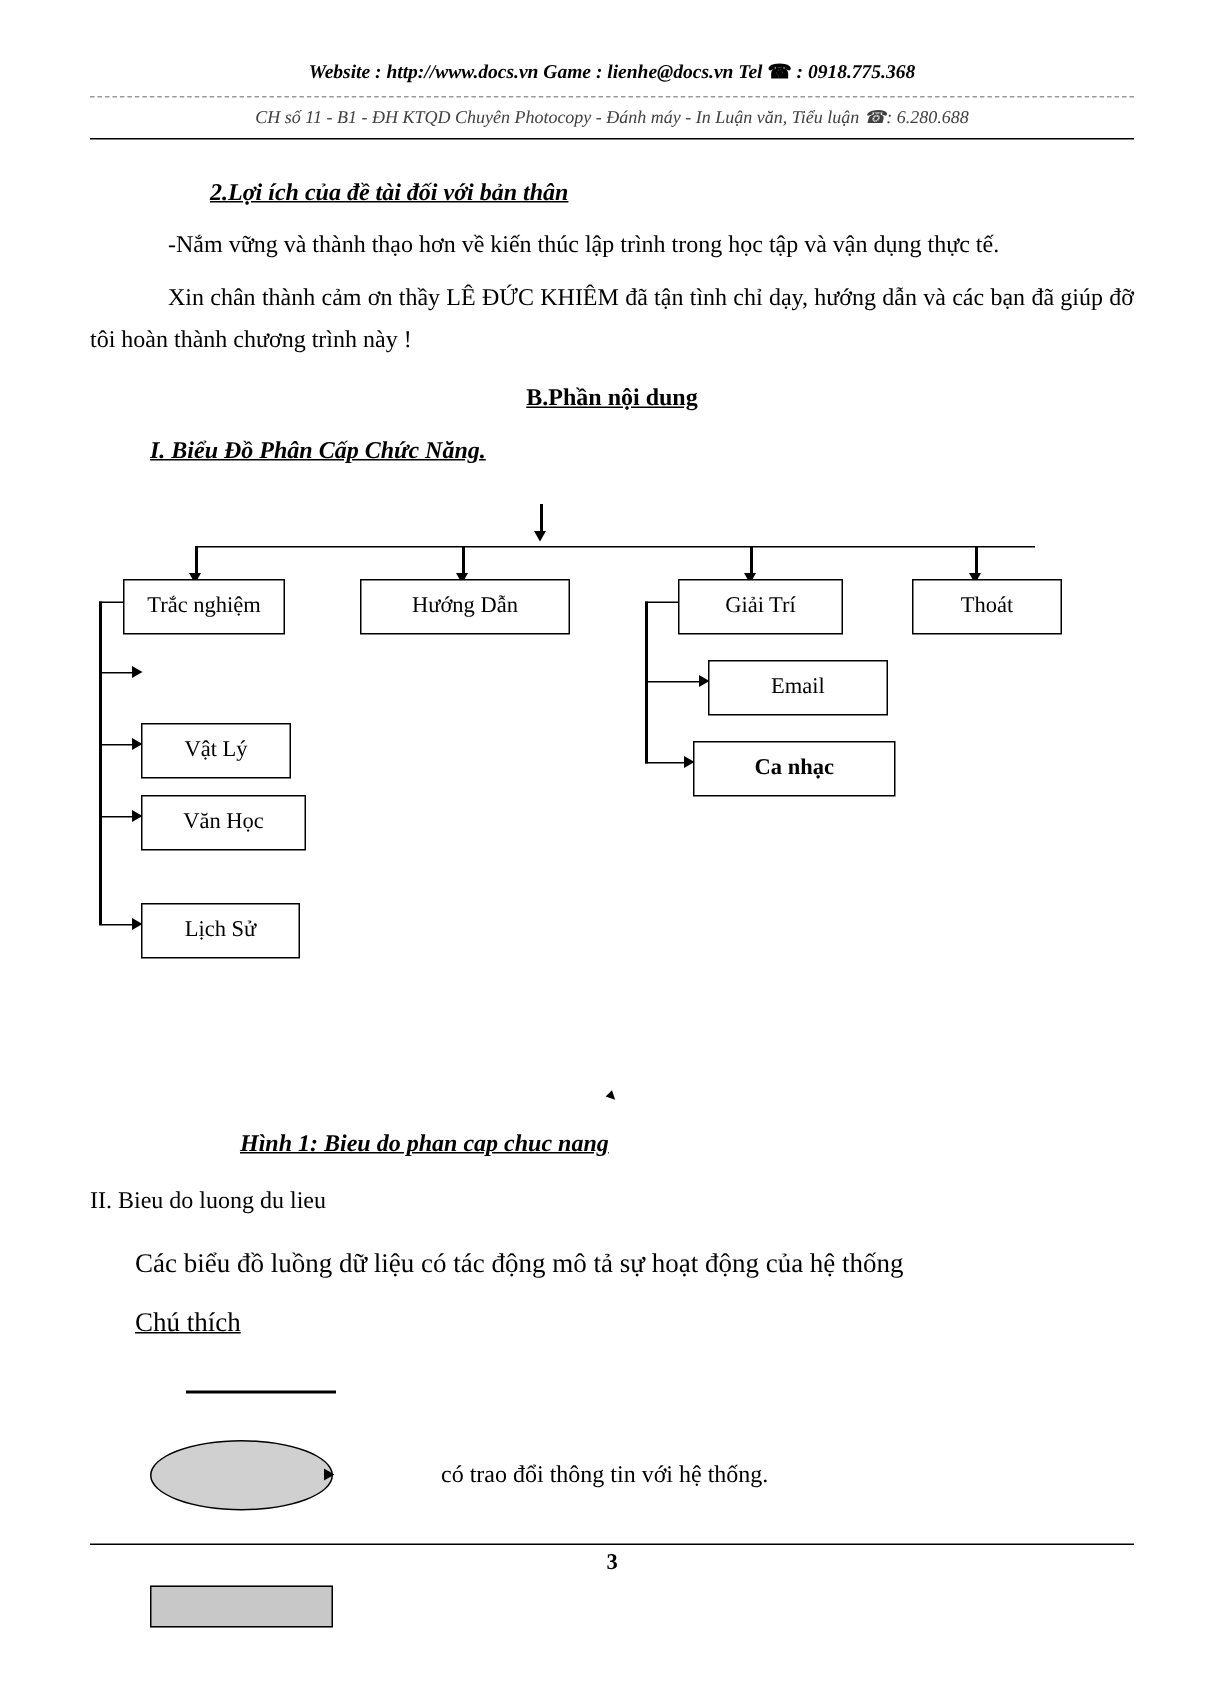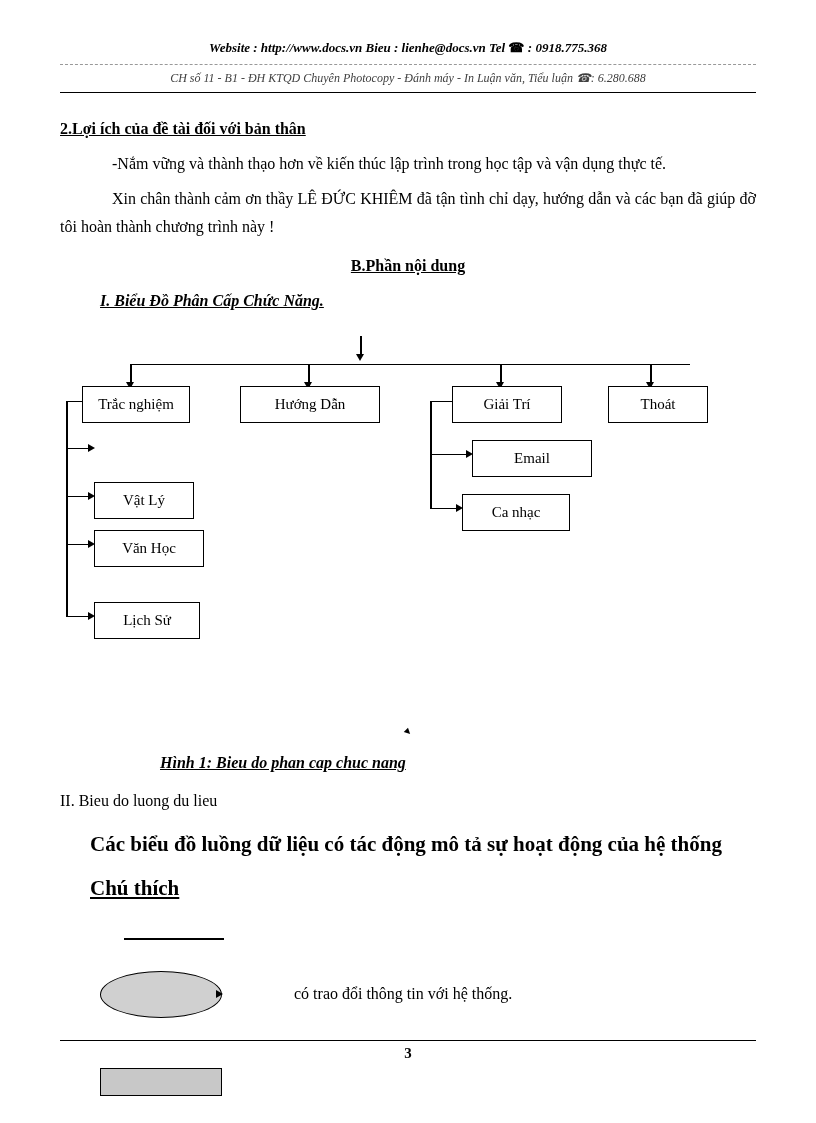--- a/index.html
+++ b/index.html
@@ -45,21 +45,23 @@
   hr.footer {
     border: none;
     border-top: 1px solid #000;
     margin: 20px 0 4px 0;
   }
   .body-text {
     font-size: 16px;
     line-height: 1.8;
   }
   .indent-title {
-    font-weight: bold;
+    margin-left: 80px;
+    font-weight: bold;
+    font-style: italic;
     text-decoration: underline;
   }
   p.para {
     margin: 6px 0;
     text-indent: 52px;
     text-align: justify;
   }
   .center-b {
     text-align: center;
     font-weight: bold;
@@ -112,22 +114,21 @@
     text-decoration: underline;
     margin-left: 100px;
     margin-top: 120px;
   }
   .sec-ii {
     font-size: 16px;
     margin: 10px 0 10px 0;
   }
   .para2 {
     margin: 6px 0 6px 30px;
-    font-size: 21px;
-    font-weight: bold;
+    font-size: 18px;
   }
   .underline { text-decoration: underline; }
   .legend-row {
     display: flex;
     align-items: center;
     margin: 6px 0 6px 40px;
     height: 50px;
   }
   .legend-bar {
     width: 100px;
@@ -182,21 +183,21 @@
     font-weight: bold;
   }
 </style>
 </head>
 <body>
 
 <div class="page">
 
   <div class="header-top">
     <span class="label">Website</span><span> : http://www.docs.vn </span>
-    <span class="label">Bieu</span><span> : lienhe@docs.vn </span>
+    <span class="label">Game</span><span> : lienhe@docs.vn </span>
     <span class="label">Tel </span><span class="phone-icon">☎</span>
     <span>: 0918.775.368</span>
   </div>
   <hr class="dash">
   <div class="sub-header">CH số 11 - B1 - ĐH KTQD Chuyên Photocopy - Đánh máy - In Luận văn, Tiểu luận ☎: 6.280.688</div>
   <hr class="solid">
 
   <div class="body-text">
     <div class="indent-title">2.Lợi ích của đề tài đối với bản thân</div>
     <p class="para">-Nắm vững và thành thạo hơn về kiến thúc lập trình trong học tập và vận dụng thực tế.</p>
@@ -244,21 +245,21 @@
 
       <div class="vline" style="left:370px; top:65px; height:108px;"></div>
       <div class="hline" style="left:370px; top:65px; width:22px;"></div>
 
       <div class="hline" style="left:370px; top:118px; width:38px;"></div>
       <div class="arrow-r" style="left:406px; top:114px;"></div>
       <div class="dbox" style="left:412px; top:104px; width:120px;">Email</div>
 
       <div class="hline" style="left:370px; top:172px; width:28px;"></div>
       <div class="arrow-r" style="left:396px; top:168px;"></div>
-      <div class="dbox" style="left:402px; top:158px; width:108px;">Ca nhạc</div>
+      <div class="dbox" style="left:402px; top:158px; width:135px;font-weight:bold;">Ca nhạc</div>
     </div>
 
     <div style="text-align:center; margin-top:60px;">
       <span class="tiny-down-arrow" style="position:static; display:inline-block; transform:rotate(-45deg);"></span>
     </div>
 
     <div class="fig-caption" style="margin-top:4px;">Hình 1: Bieu do phan cap chuc nang</div>
 
     <div class="sec-ii">II.   Bieu  do luong  du lieu</div>
     <div class="para2">Các biểu đồ luồng dữ liệu  có tác động mô tả sự hoạt động của hệ thống</div>

